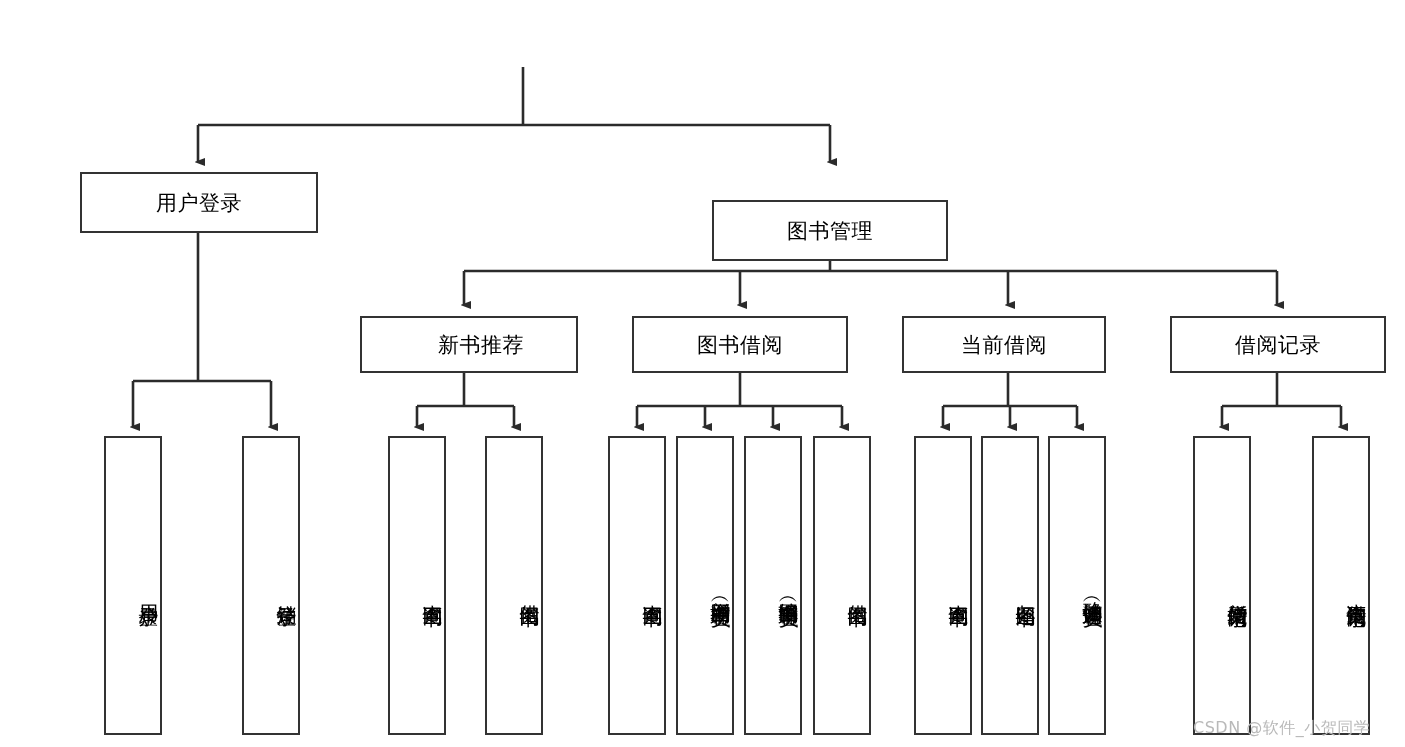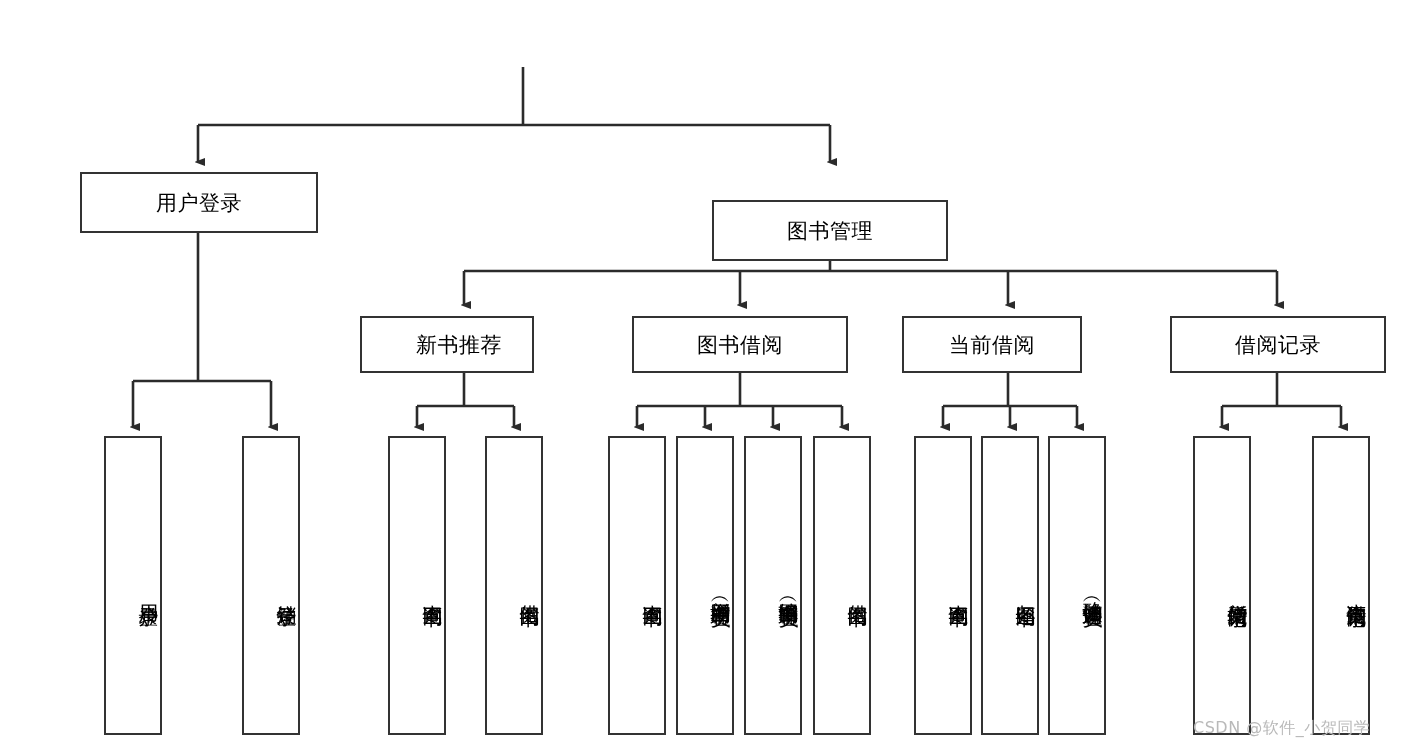--- a/index.html
+++ b/index.html
@@ -118,27 +118,27 @@
   </svg>
 
 
   <div class="node horiz" style="left:80px; top:172px; width:238px; height:61px;">
     <span>用户登录</span>
   </div>
   <div class="node horiz" style="left:712px; top:172px; width:236px; height:61px;margin-top:28px;">
     <span>图书管理</span>
   </div>
 
-  <div class="node horiz" style="left:360px; top:316px; width:174px; height:57px;padding-left:24px;">
+  <div class="node horiz" style="left:360px; top:316px; width:218px; height:57px;padding-left:24px;">
     <span>新书推荐</span>
   </div>
   <div class="node horiz" style="left:632px; top:316px; width:216px; height:57px;">
     <span>图书借阅</span>
   </div>
-  <div class="node horiz" style="left:902px; top:316px; width:180px; height:57px;text-align:right;">
+  <div class="node horiz" style="left:902px; top:316px; width:204px; height:57px;text-align:right;">
     <span>当前借阅</span>
   </div>
   <div class="node horiz" style="left:1170px; top:316px; width:216px; height:57px;">
     <span>借阅记录</span>
   </div>
 
   <div class="node vert" style="left:104px; top:436px; width:58px; height:299px;">
     <span class="vlabel">用户登录</span>
   </div>
   <div class="node vert" style="left:242px; top:436px; width:58px; height:299px;">

